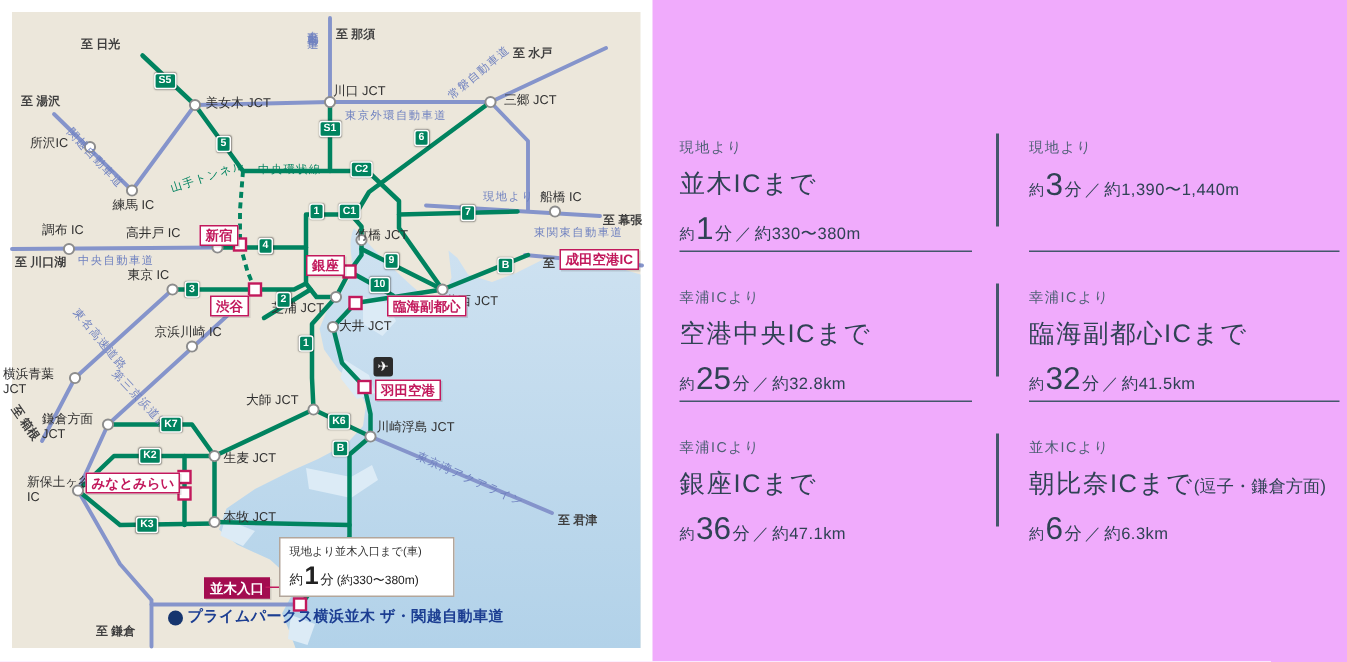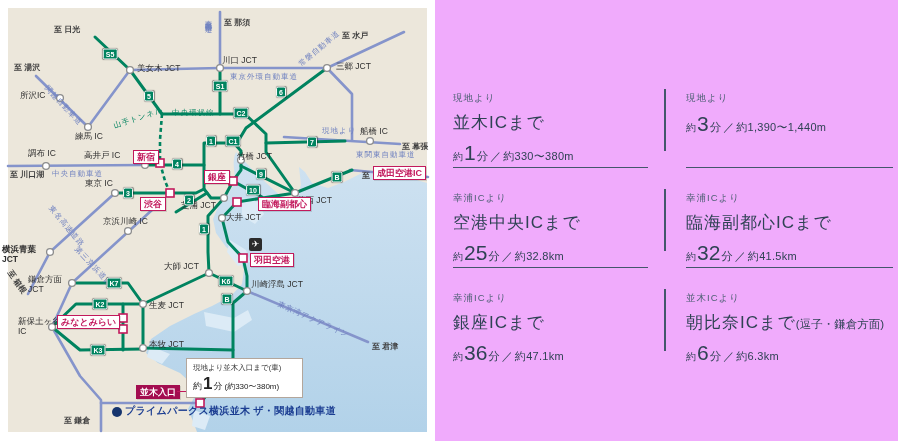--- a/index.html
+++ b/index.html
@@ -202,21 +202,21 @@
       <div class="m-road green" style="left: 114px; top: 121px; transform: rotate(-18deg);">山手トンネル</div>
       <div class="m-junc" style="left: 137px; top: 63px;">美女木 JCT</div>
       <div class="m-junc" style="left: 222px; top: 55px;">川口 JCT</div>
       <div class="m-junc" style="left: 336px; top: 61px;">三郷 JCT</div>
       <div class="m-junc" style="left: 20px; top: 90px;">所沢IC</div>
       <div class="m-junc" style="left: 75px; top: 131px;">練馬 IC</div>
       <div class="m-junc" style="left: 28px; top: 148px;">調布 IC</div>
       <div class="m-junc" style="left: 84px; top: 150px;">高井戸 IC</div>
       <div class="m-junc" style="left: 85px; top: 178px;">東京 IC</div>
       <div class="m-junc" style="left: 103px; top: 216px;">京浜川崎 IC</div>
-      <div class="m-junc" style="left: 2px; top: 244px; font-weight: bold;">横浜青葉
+      <div class="m-junc" style="left: 2px; top: 244px;">横浜青葉
 JCT</div>
       <div class="m-junc" style="left: 28px; top: 274px;">鎌倉方面
 JCT</div>
       <div class="m-junc" style="left: 18px; top: 316px;">新保土ヶ谷
 IC</div>
       <div class="m-junc" style="left: 149px; top: 300px;">生麦 JCT</div>
       <div class="m-junc" style="left: 149px; top: 339px;">本牧 JCT</div>
       <div class="m-junc" style="left: 164px; top: 261px;">大師 JCT</div>
       <div class="m-junc" style="left: 251px; top: 279px;">川崎浮島 JCT</div>
       <div class="m-junc" style="left: 181px; top: 200px;">芝浦 JCT</div>

